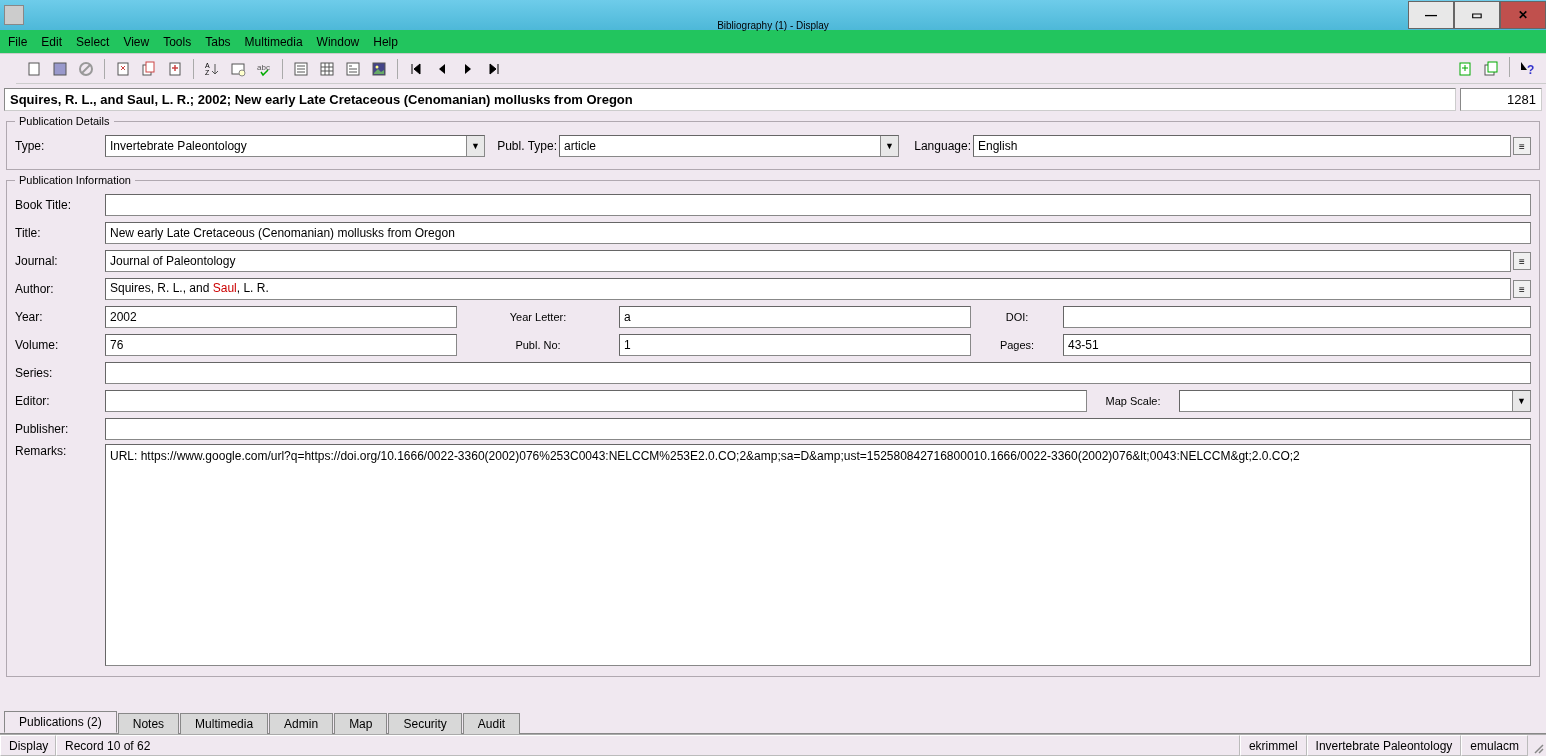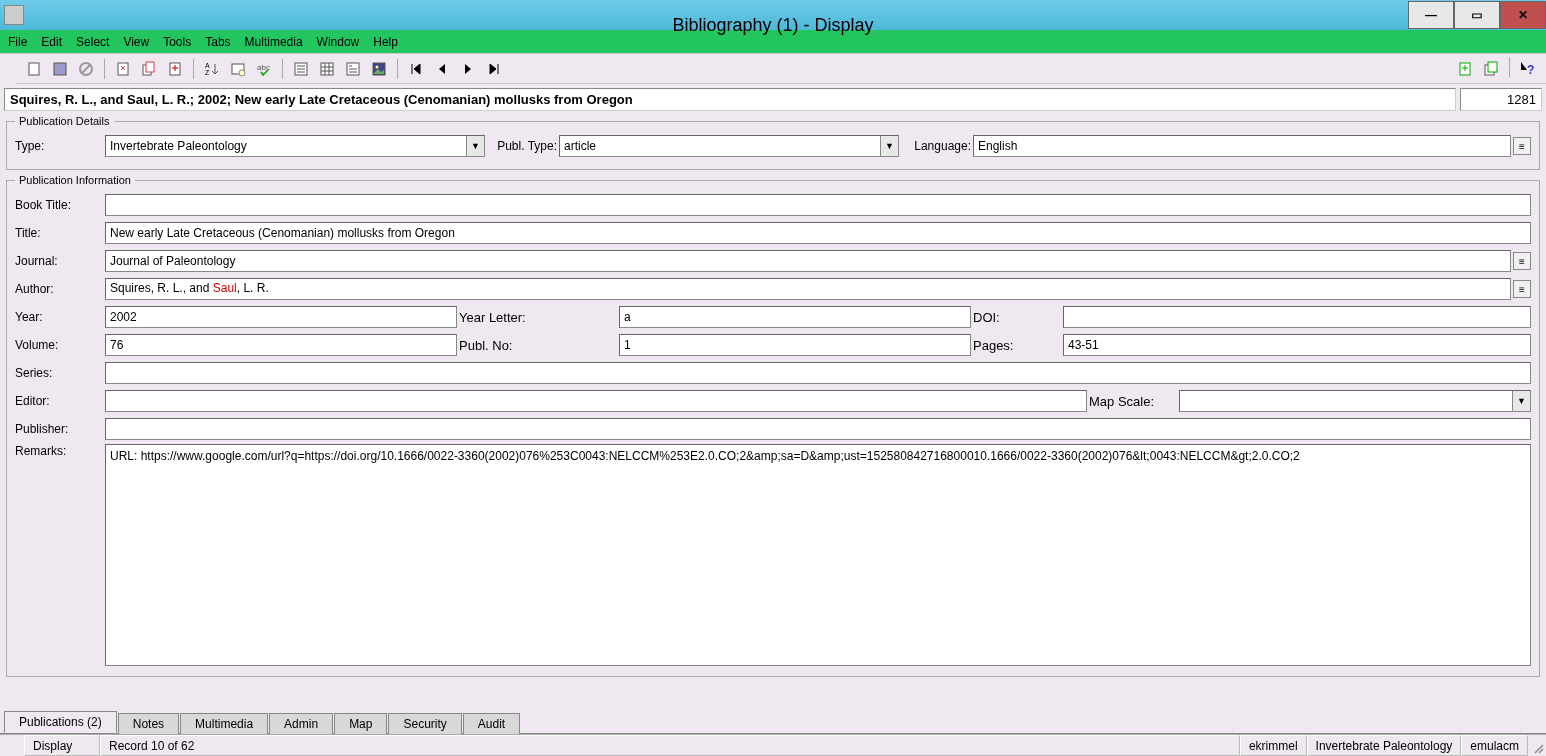--- a/index.html
+++ b/index.html
@@ -24,21 +24,21 @@
 }
 .titlebar-icon {
   width: 20px; height: 20px; margin-left: 4px;
   background: #ccc; border: 1px solid #888;
   display:inline-block;
 }
 .titlebar-title {
   position: absolute;
   left: 50%;
   transform: translateX(-50%);
-  font-size: 18px;
+  font-size: 10px;
   color: #000;
   margin-top: 20px;
 }
 .window-controls {
   margin-left: auto;
   display: flex;
 }
 .win-btn {
   width: 46px; height: 28px;
   border: 1px solid #666;
@@ -112,21 +112,21 @@
 legend { font-size: 11px; padding: 0 4px; }
 .row {
   display: flex;
   align-items: center;
   gap: 2px;
   margin-bottom: 2px;
   min-height: 26px;
 }
 .lbl { width: 88px; font-size: 12px; }
 .lbl2 { width: 70px; text-align: right; font-size: 12px; }
-.lbl3 { width: 88px; text-align: left; font-size: 13px; }
+.lbl3 { width: 88px; text-align: center; font-size: 11px; }
 input[type=text], .combo, textarea {
   font-family: inherit;
   font-size: 12px;
   padding: 2px 4px;
   border: 1px solid #888;
   border-top-color: #666;
   border-left-color: #666;
   background: #fff;
   height: 22px;
 }
@@ -465,21 +465,21 @@
   <div class="tab active">Publications (2)</div>
   <div class="tab">Notes</div>
   <div class="tab">Multimedia</div>
   <div class="tab">Admin</div>
   <div class="tab">Map</div>
   <div class="tab">Security</div>
   <div class="tab">Audit</div>
 </div>
 
 <div class="statusbar">
-  <div class="status-cell" style="width:76px;margin-left:24px;">Display</div>
+  <div class="status-cell" style="width:56px;">Display</div>
   <div class="status-cell" style="flex:1;">Record 10 of 62</div>
   <div class="status-cell">ekrimmel</div>
   <div class="status-cell">Invertebrate Paleontology</div>
   <div class="status-cell">emulacm</div>
   <div class="status-grip">
     <svg width="12" height="12">
         <path d="M11 3 L3 11 M11 7 L7 11 M11 11 L11 11" stroke="#888" stroke-width="1.5"></path>
       </svg>
   </div>
 </div>

